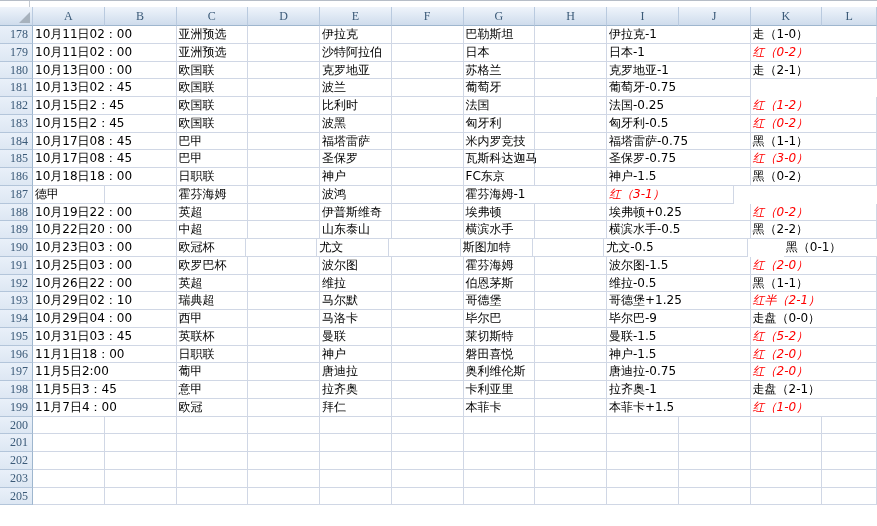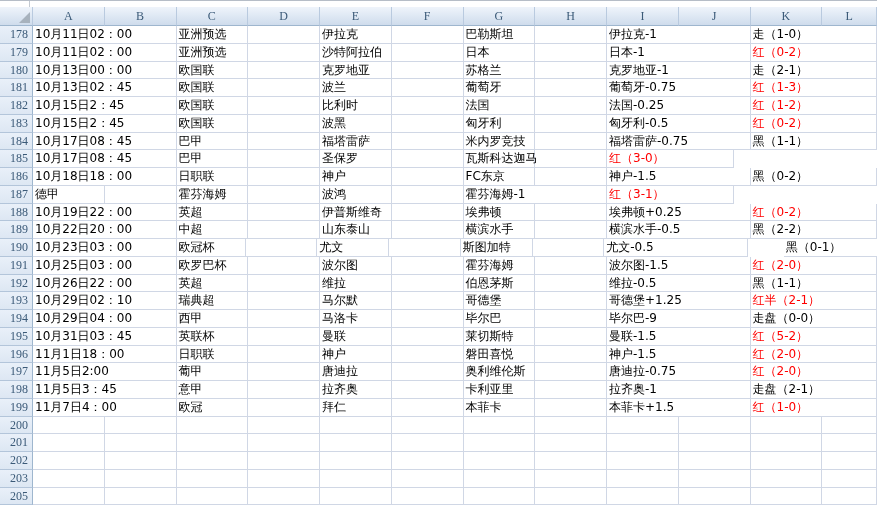--- a/index.html
+++ b/index.html
@@ -57,21 +57,21 @@
     box-sizing:border-box;
     flex:0 0 auto;
     border-right:1px solid var(--grid,#d0d7e5);
     border-bottom:1px solid var(--grid,#d0d7e5);
     font:12px/16.5px "DejaVu Sans",sans-serif;
     color:#000;
     padding-left:2px;
     white-space:nowrap;
     overflow:visible;
   }
-  .red{color:var(--red,#ff0000);}
+  .red{color:var(--red,#ff0000);font-style:italic;}
 </style>
 </head>
 <body>
 
 <div class="app">
   <div class="topstrip">
     <div class="namebox-divider"></div>
   </div>
   <div class="colheaders" id="colheaders">
       <div class="corner" style="width: 33px;"></div>
@@ -128,21 +128,20 @@
       <div class="row">
         <div class="rowh">181</div>
         <div class="cell" style="width: 143.5px;">10月13日02：45</div>
         <div class="cell" style="width: 71.75px;">欧国联</div>
         <div class="cell" style="width: 71.75px;"></div>
         <div class="cell" style="width: 71.75px;">波兰</div>
         <div class="cell" style="width: 71.75px;"></div>
         <div class="cell" style="width: 71.75px;">葡萄牙</div>
         <div class="cell" style="width: 71.75px;"></div>
         <div class="cell" style="width: 143.5px;">葡萄牙-0.75</div>
-        <div class="cell red" style="width: 126.5px;">红（1-3）</div>
       </div>
       <div class="row">
         <div class="rowh">182</div>
         <div class="cell" style="width: 143.5px;">10月15日2：45</div>
         <div class="cell" style="width: 71.75px;">欧国联</div>
         <div class="cell" style="width: 71.75px;"></div>
         <div class="cell" style="width: 71.75px;">比利时</div>
         <div class="cell" style="width: 71.75px;"></div>
         <div class="cell" style="width: 71.75px;">法国</div>
         <div class="cell" style="width: 71.75px;"></div>
@@ -175,20 +174,21 @@
       </div>
       <div class="row">
         <div class="rowh">185</div>
         <div class="cell" style="width: 143.5px;">10月17日08：45</div>
         <div class="cell" style="width: 71.75px;">巴甲</div>
         <div class="cell" style="width: 71.75px;"></div>
         <div class="cell" style="width: 71.75px;">圣保罗</div>
         <div class="cell" style="width: 71.75px;"></div>
         <div class="cell" style="width: 71.75px;">瓦斯科达迦马</div>
         <div class="cell" style="width: 71.75px;"></div>
+        <div class="cell" style="width: 143.5px;">圣保罗-0.75</div>
         <div class="cell red" style="width: 126.5px;">红（3-0）</div>
       </div>
       <div class="row">
         <div class="rowh">186</div>
         <div class="cell" style="width: 143.5px;">10月18日18：00</div>
         <div class="cell" style="width: 71.75px;">日职联</div>
         <div class="cell" style="width: 71.75px;"></div>
         <div class="cell" style="width: 71.75px;">神户</div>
         <div class="cell" style="width: 71.75px;"></div>
         <div class="cell" style="width: 71.75px;">FC东京</div>

